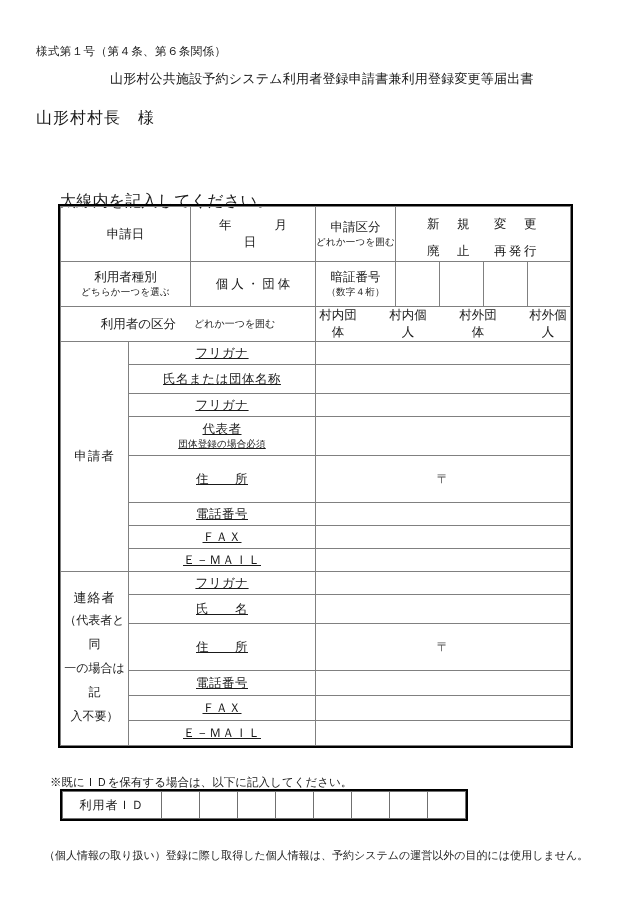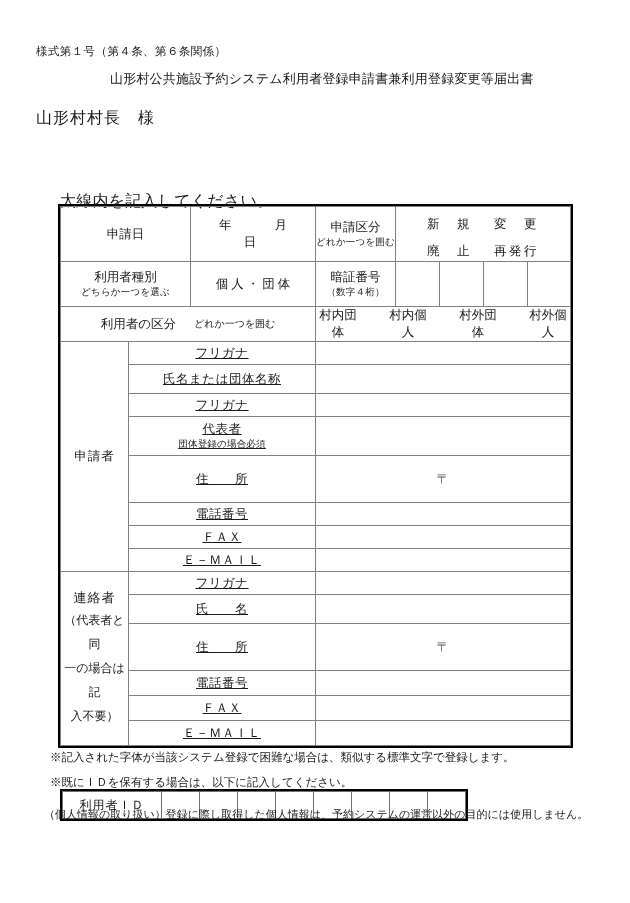--- a/index.html
+++ b/index.html
@@ -144,21 +144,21 @@
     white-space: nowrap;
   }
   .note2 {
     position: absolute;
     left: 50px; top: 775px;
     font-size: 11.5px;
     white-space: nowrap;
   }
   .privacy {
     position: absolute;
-    left: 44px; top: 807px;
+    left: 44px; top: 848px;
     font-size: 11px;
     white-space: nowrap;
   }
 
   
   .id-table {
     position: absolute;
     left: 62px; top: 791px;
     width: 403px;
     border-collapse: collapse;
@@ -329,21 +329,20 @@
       <td colspan="2" class="label-cell" style="height:24px">ＦＡＸ</td>
       <td colspan="5"></td>
     </tr>
     <tr>
       <td colspan="2" class="label-cell" style="height:24px">Ｅ－ＭＡＩＬ</td>
       <td colspan="5"></td>
     </tr>
   </tbody>
     </table>
 
-  <div class="note1">※記入された字体が当該システム登録で困難な場合は、類似する標準文字で登録します。</div>
   <div class="note2">※既にＩＤを保有する場合は、以下に記入してください。</div>
 
   <table class="id-table">
     <colgroup>
       <col style="width:99px">
       <col style="width:38px">
         <col style="width:38px">
         <col style="width:38px">
         <col style="width:38px">
       <col style="width:38px">

